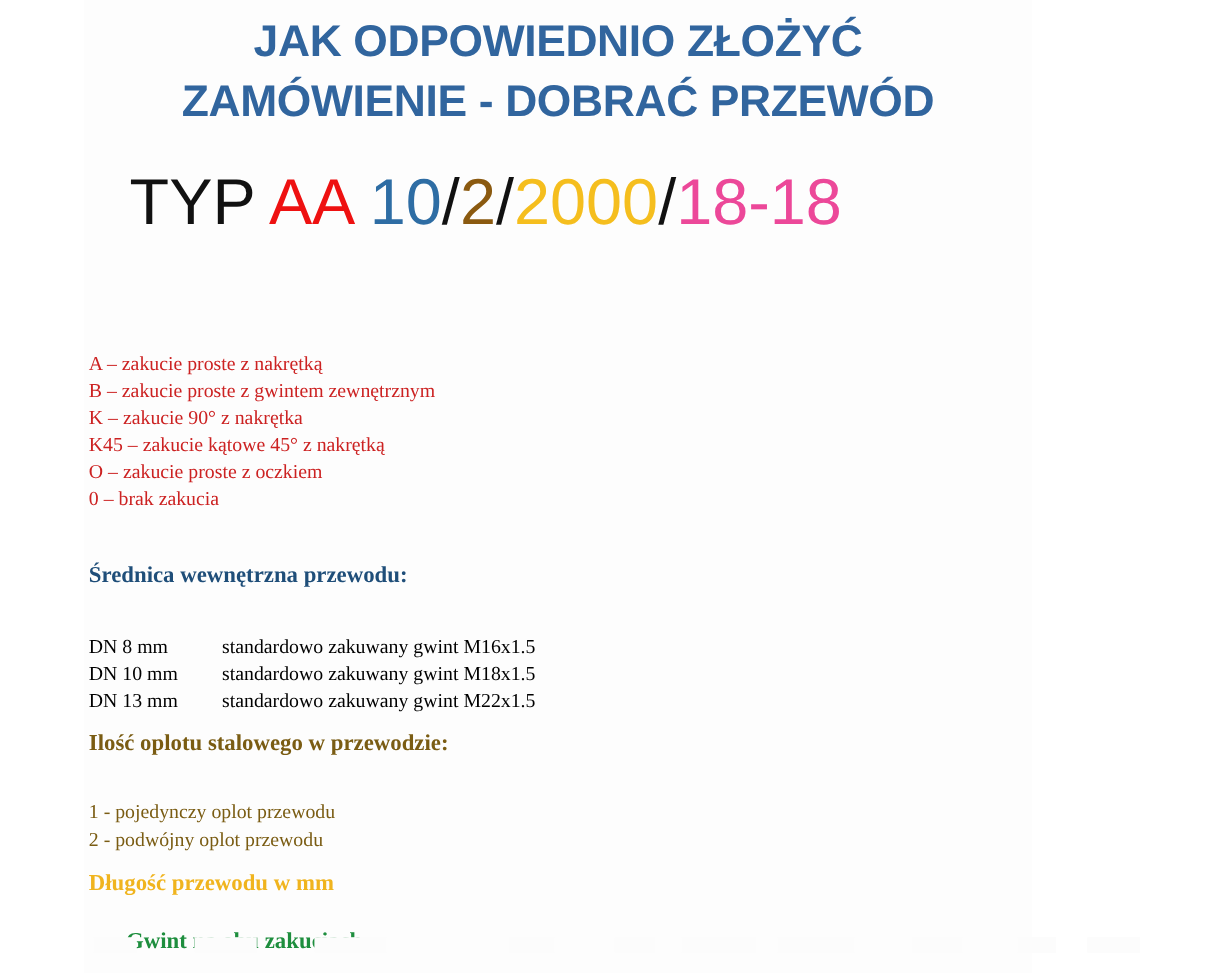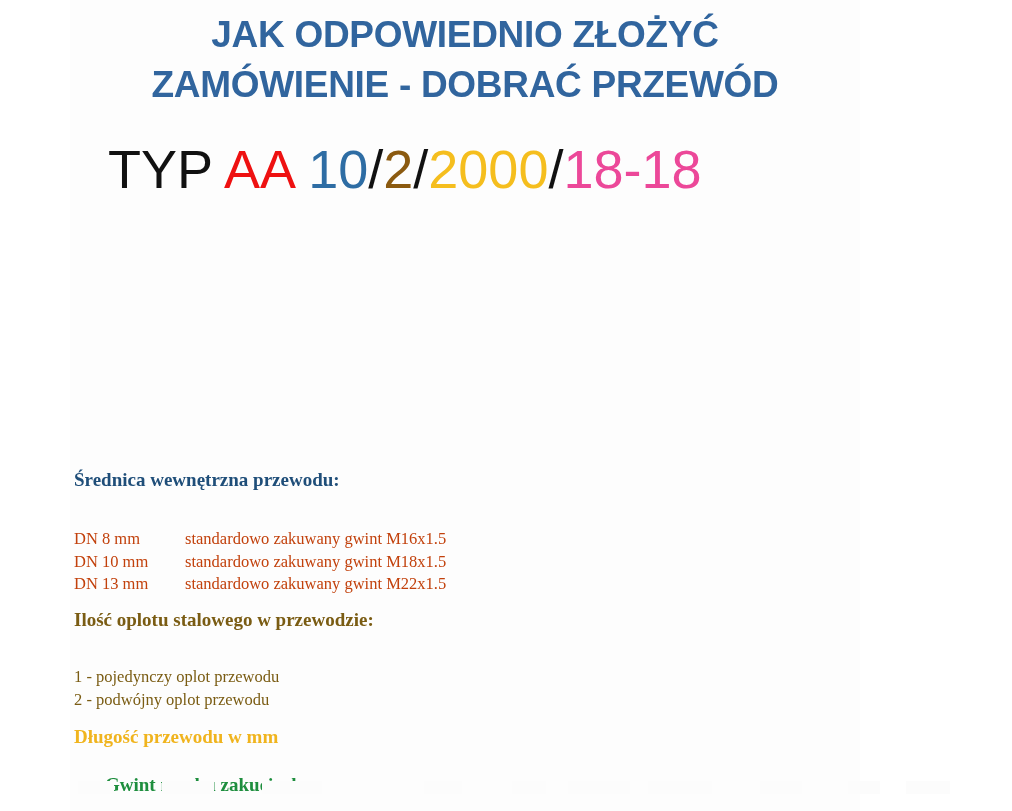--- a/index.html
+++ b/index.html
@@ -88,21 +88,21 @@
     font-family: "Liberation Serif", "DejaVu Serif", serif;
     font-weight: 400;
     font-size: 16.5px;
     line-height: 22.6px;
   }
   .sec-list li { white-space: nowrap; }
 
   .h-red    { color: #CC1111; }
   .t-red    { color: #CC2222; }
   .h-blue   { color: #1F4E79; }
-  .t-blue   { color: #c2410c; }
+  .t-blue   { color: #000000; }
   .h-brown  { color: #7A5C13; }
   .t-brown  { color: #7A5C13; }
   .h-gold   { color: #F0B41E; }
   .h-green  { color: #1E8E3E; }
 
   
   .dn-row { display: block; white-space: nowrap; }
   .dn-col1 { display: inline-block; width: 111px; }
   .dn-col2 { display: inline-block; }
 
@@ -146,20 +146,28 @@
   <div class="title-block">
     <span class="title-line">JAK ODPOWIEDNIO ZŁOŻYĆ</span>
     <span class="title-line">ZAMÓWIENIE - DOBRAĆ PRZEWÓD</span>
   </div>
 
   <div class="code-line">
     <span class="seg c-black">TYP </span><span class="seg c-red">AA </span><span class="seg c-blue">10</span><span class="seg c-black">/</span><span class="seg c-brown">2</span><span class="seg c-black">/</span><span class="seg c-gold">2000</span><span class="seg c-black">/</span><span class="seg c-green">18-18</span>
   </div>
 
   <div class="section" id="sec-typ-zakucia">
+    <ul class="sec-list t-red">
+      <li>A – zakucie proste z nakrętką</li>
+      <li>B – zakucie proste z gwintem zewnętrznym</li>
+      <li>K – zakucie 90° z nakrętka</li>
+      <li>K45 – zakucie kątowe  45° z nakrętką</li>
+      <li>O – zakucie proste z oczkiem</li>
+      <li>0 – brak zakucia</li>
+    </ul>
   </div>
 
   <div class="section" id="sec-srednica">
     <div class="sec-head h-blue">Średnica wewnętrzna przewodu:</div>
     <div class="sec-list t-blue">
       <span class="dn-row"><span class="dn-col1">DN 8 mm</span><span class="dn-col2">standardowo zakuwany gwint M16x1.5</span></span>
       <span class="dn-row"><span class="dn-col1">DN 10 mm</span><span class="dn-col2">standardowo zakuwany gwint M18x1.5</span></span>
       <span class="dn-row"><span class="dn-col1">DN 13 mm</span><span class="dn-col2">standardowo zakuwany gwint M22x1.5</span></span>
     </div>
   </div>

